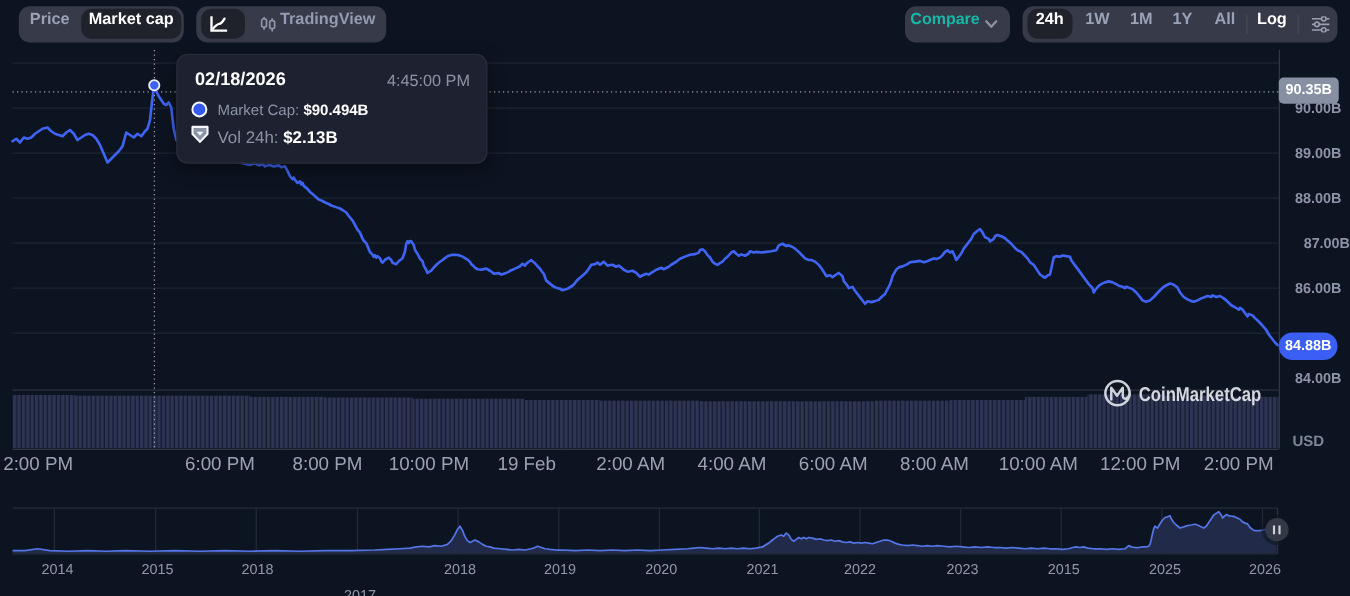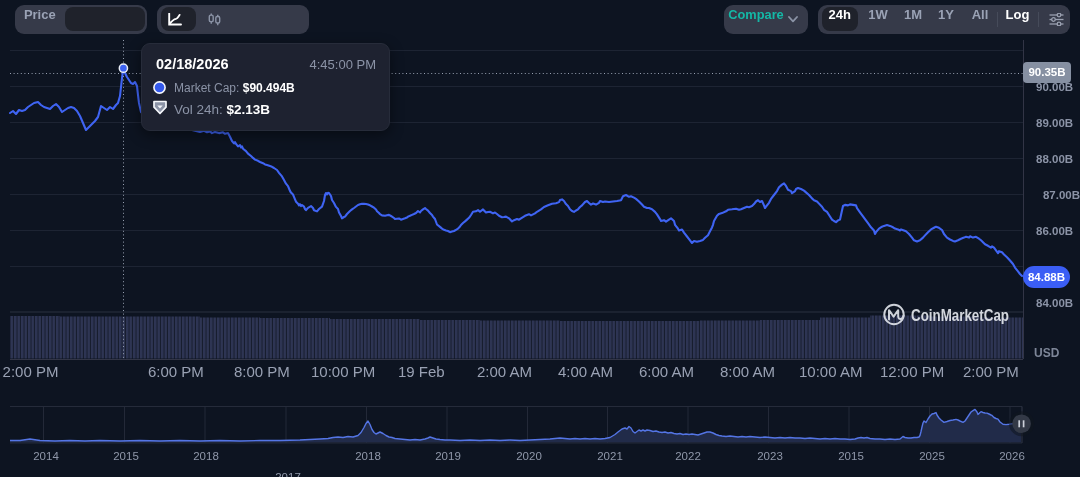--- a/index.html
+++ b/index.html
@@ -93,37 +93,39 @@
 
 <circle cx="1021.6" cy="423.7" r="12.5" fill="#10151f" opacity="0.55"></circle>
 <circle cx="1021.6" cy="423.7" r="9.3" fill="#333946"></circle>
 <line x1="1019.2" y1="420.3" x2="1019.2" y2="427.3" stroke="#cdd1da" stroke-width="1.7"></line>
 <line x1="1023.6" y1="420.3" x2="1023.6" y2="427.3" stroke="#cdd1da" stroke-width="1.7"></line>
 </svg>
 
 <div class="pill" style="left:14.8px;width:131.9px;"></div>
 <div class="inner" style="left:65px;width:80px;"></div>
 <div class="seg" style="left:14.8px;width:50px;color:#9aa2b5;font-weight:600;">Price</div>
+<div class="seg" style="left:65px;width:80px;color:#fff;">Market cap</div>
 
 <div class="pill" style="left:157px;width:152px;"></div>
 <div class="inner" style="left:161px;width:34.5px;"></div>
 <svg class="abs" style="left:168px;top:13px" width="14" height="13" viewBox="0 0 14 13">
 <path d="M 1.2 0.5 L 1.2 11.5 L 13 11.5" fill="none" stroke="#fff" stroke-width="1.9" stroke-linecap="round"></path>
 <path d="M 2.3 10 C 4.5 7.5 6 6.2 7.3 6.1 C 9 6 10.3 4.2 11.6 1.9" fill="none" stroke="#fff" stroke-width="1.9" stroke-linecap="round"></path>
 </svg>
 <svg class="abs" style="left:208px;top:13px" width="13" height="13" viewBox="0 0 12 12">
 <g stroke="#8b93a6" stroke-width="1.3" fill="none">
 <line x1="3" y1="0.5" x2="3" y2="2"></line>
         <rect x="1.2" y="2" width="3.6" height="6" rx="1.4"></rect>
         <line x1="3" y1="8" x2="3" y2="10"></line>
 <line x1="9" y1="1.5" x2="9" y2="3.2"></line>
         <rect x="7.2" y="3.2" width="3.6" height="6" rx="1.4"></rect>
         <line x1="9" y1="9.2" x2="9" y2="11.2"></line>
 </g>
 </svg>
+<div class="seg" style="left:223px;width:74px;color:#939cb0;font-size:13px;text-align:left;padding-left:1px;">TradingView</div>
 
 <div class="pill" style="left:724px;width:84px;"></div>
 <div class="seg" style="left:727px;width:58px;color:#14b8a6;font-weight:600;font-size:12.8px;">Compare</div>
 <svg class="abs" style="left:788px;top:15.5px" width="10" height="7" viewBox="0 0 10 7">
 <path d="M 1 1 L 5 5.4 L 9 1" fill="none" stroke="#8b93a6" stroke-width="1.8" stroke-linecap="round" stroke-linejoin="round"></path>
 </svg>
 
 <div class="pill" style="left:818px;width:252px;"></div>
 <div class="inner" style="left:821.5px;width:36.5px;"></div>
 <div class="seg" style="left:821.5px;width:36.5px;color:#fff;">24h</div>

